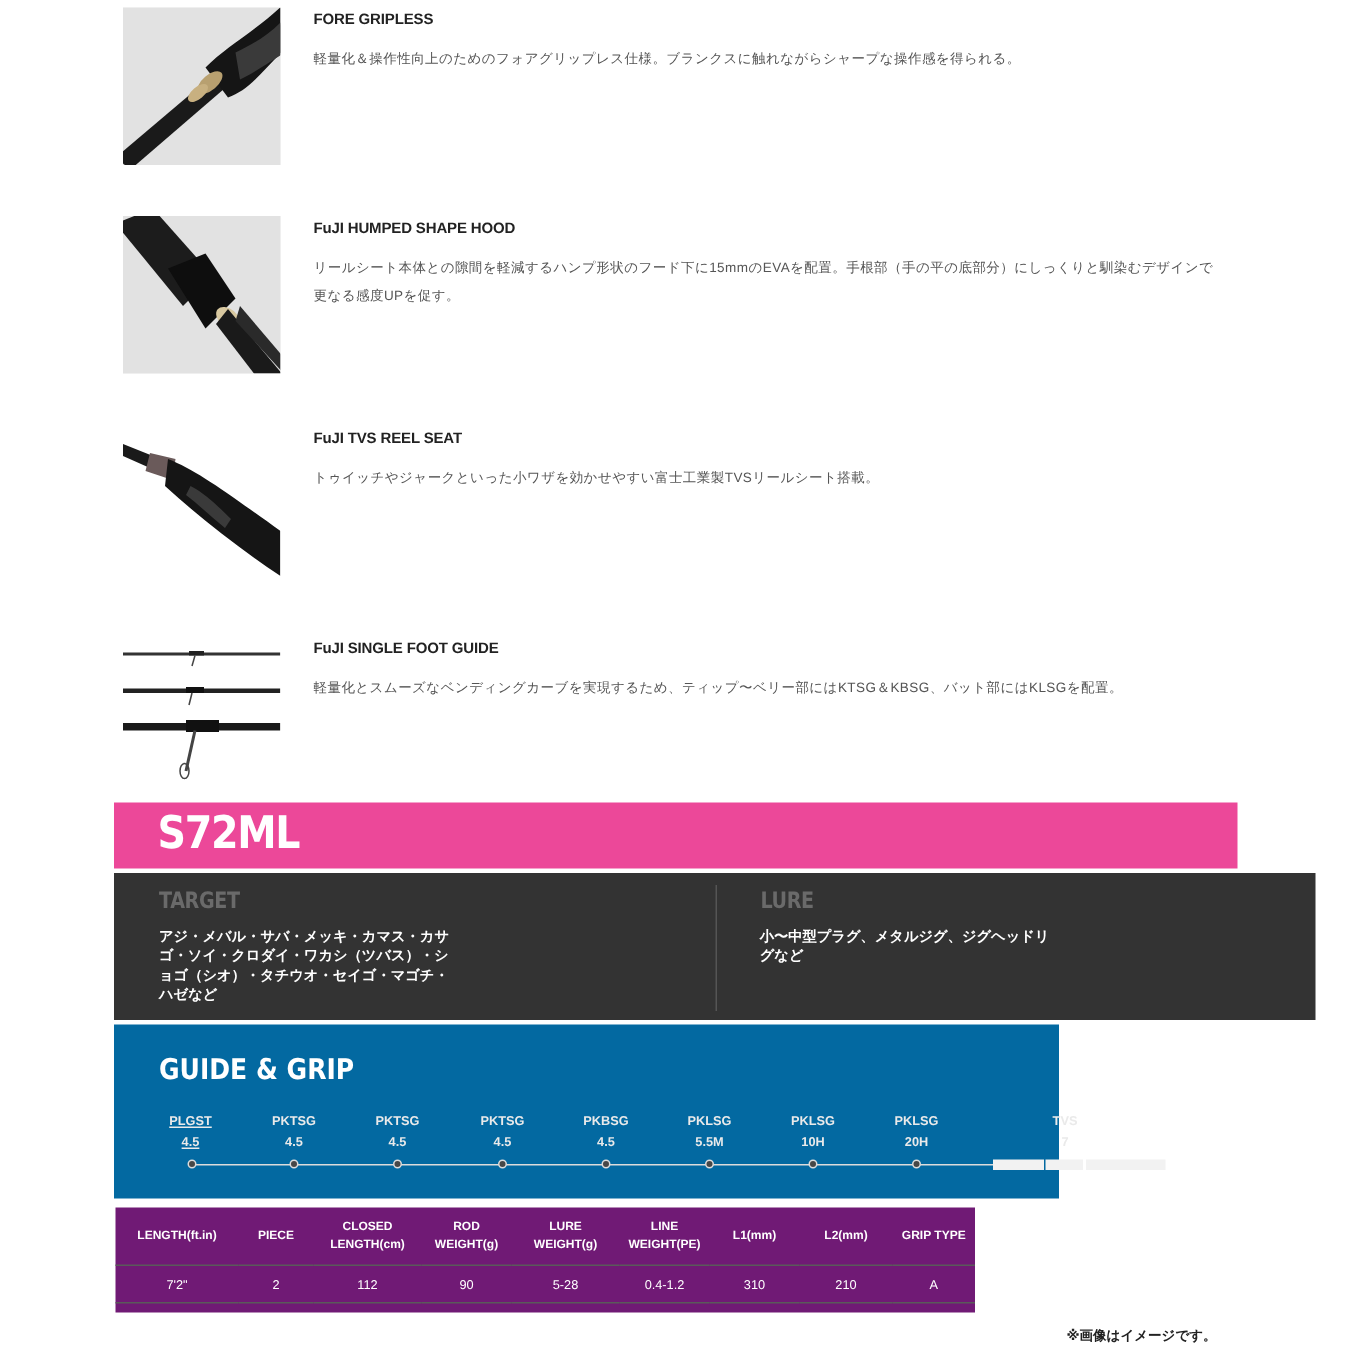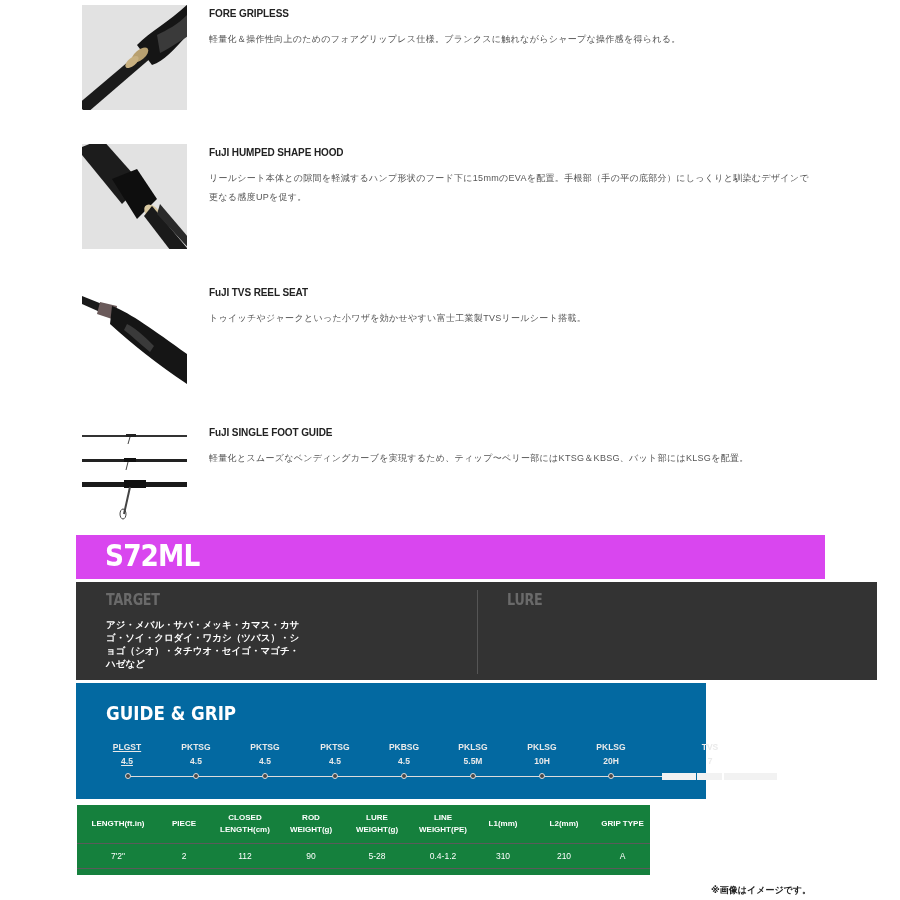--- a/index.html
+++ b/index.html
@@ -5,37 +5,37 @@
     * { box-sizing: border-box; margin: 0; padding: 0; }
     html, body { width: 900px; height: 900px; background: #ffffff; overflow: hidden; }
     body { position: relative; font-family: "Liberation Sans", "DejaVu Sans", sans-serif; color: #333; }
 
     .feature { position: absolute; left: 82px; width: 740px; }
     .feature .thumb { position: absolute; left: 0; top: 0; width: 105px; height: 105px; background: #e4e4e4; overflow: hidden; }
     .feature .thumb svg { width: 105px; height: 105px; display: block; }
     .feature .f-title { position: absolute; left: 127px; top: 3px; font-size: 10px; font-weight: bold; color: #222; letter-spacing: -0.1px; white-space: nowrap; }
     .feature .f-desc { position: absolute; left: 127px; top: 25px; width: 600px; font-size: 9px; line-height: 19px; color: #555; letter-spacing: 0.3px; }
 
-    .model-bar { position: absolute; left: 76px; top: 535px; width: 749px; height: 44px; background: #d946ef; }
+    .model-bar { position: absolute; left: 76px; top: 535px; width: 749px; height: 44px; background: #ec4899; }
     .model-bar .model-name { position: absolute; left: 29px; top: 3px; font-family: "DejaVu Sans", sans-serif; font-weight: bold; font-size: 30px; color: #ffffff; letter-spacing: -1px; transform: scaleX(0.88); transform-origin: left center; }
 
     .spec-top { position: absolute; left: 76px; top: 582px; width: 801px; height: 98px; background: #333333; display: flex; }
     .spec-col { position: relative; flex: 1; padding: 9px 30px 0 30px; }
     .spec-col + .spec-col::before { content: ""; position: absolute; left: 0; top: 8px; bottom: 6px; width: 1px; background: #555; }
     .spec-col .sc-label { font-family: "DejaVu Sans", sans-serif; font-weight: bold; font-size: 15px; color: #6a6a6a; letter-spacing: -0.3px; transform: scaleX(0.85); transform-origin: left center; white-space: nowrap; }
     .spec-col .sc-value { margin-top: 9px; font-size: 9.5px; line-height: 13px; color: #ffffff; width: 195px; font-weight: bold; }
 
     .guide { position: absolute; left: 76px; top: 683px; width: 630px; height: 116px; background: #0369a1; }
     .guide .g-title { position: absolute; left: 30px; top: 19px; font-family: "DejaVu Sans", sans-serif; font-weight: bold; font-size: 19px; color: #ffffff; transform: scaleX(0.88); transform-origin: left center; white-space: nowrap; }
     .guide .g-item { position: absolute; top: 57px; width: 60px; margin-left: -30px; text-align: center; color: #eaeaea; font-weight: bold; font-size: 8.5px; line-height: 14px; }
     .guide .g-line { position: absolute; left: 52px; top: 93px; width: 534px; height: 1px; background: #dcdcdc; }
     .guide .g-dot { position: absolute; top: 90px; width: 6px; height: 6px; margin-left: -3px; border-radius: 50%; background: #474747; border: 1px solid #dcdcdc; }
     .guide .grip-seg { position: absolute; top: 90px; height: 7px; background: #f2f2f2; }
 
-    .spec-table { position: absolute; left: 77px; top: 805px; width: 573px; height: 70px; background: #15803d; }
+    .spec-table { position: absolute; left: 77px; top: 805px; width: 573px; height: 70px; background: #701a75; }
     .spec-table table { width: 100%; border-collapse: collapse; }
     .spec-table th { height: 38px; font-size: 8px; line-height: 12px; color: #ffffff; font-weight: bold; text-align: center; border-bottom: 1px solid #5a5a5a; }
     .spec-table td { height: 25px; font-size: 8.5px; color: #ffffff; text-align: center; border-bottom: 1px solid #5a5a5a; }
 
     .note { position: absolute; left: 711px; top: 884px; font-size: 9px; font-weight: bold; color: #222; white-space: nowrap; }
   </style>
 </head>
 <body>
 
 <div class="feature" style="top:5px;">
@@ -106,20 +106,21 @@
   <div class="model-name">S72ML</div>
 </div>
 
 <div class="spec-top">
   <div class="spec-col">
     <div class="sc-label">TARGET</div>
     <div class="sc-value">アジ・メバル・サバ・メッキ・カマス・カサゴ・ソイ・クロダイ・ワカシ（ツバス）・ショゴ（シオ）・タチウオ・セイゴ・マゴチ・ハゼなど</div>
   </div>
   <div class="spec-col">
     <div class="sc-label">LURE</div>
+    <div class="sc-value">小〜中型プラグ、メタルジグ、ジグヘッドリグなど</div>
   </div>
 </div>
 
 <div class="guide">
   <div class="g-title">GUIDE &amp; GRIP</div>
 
   <div class="g-item" style="left:51px;text-decoration:underline;">
     <div>PLGST</div>
     <div>4.5</div>
   </div>

